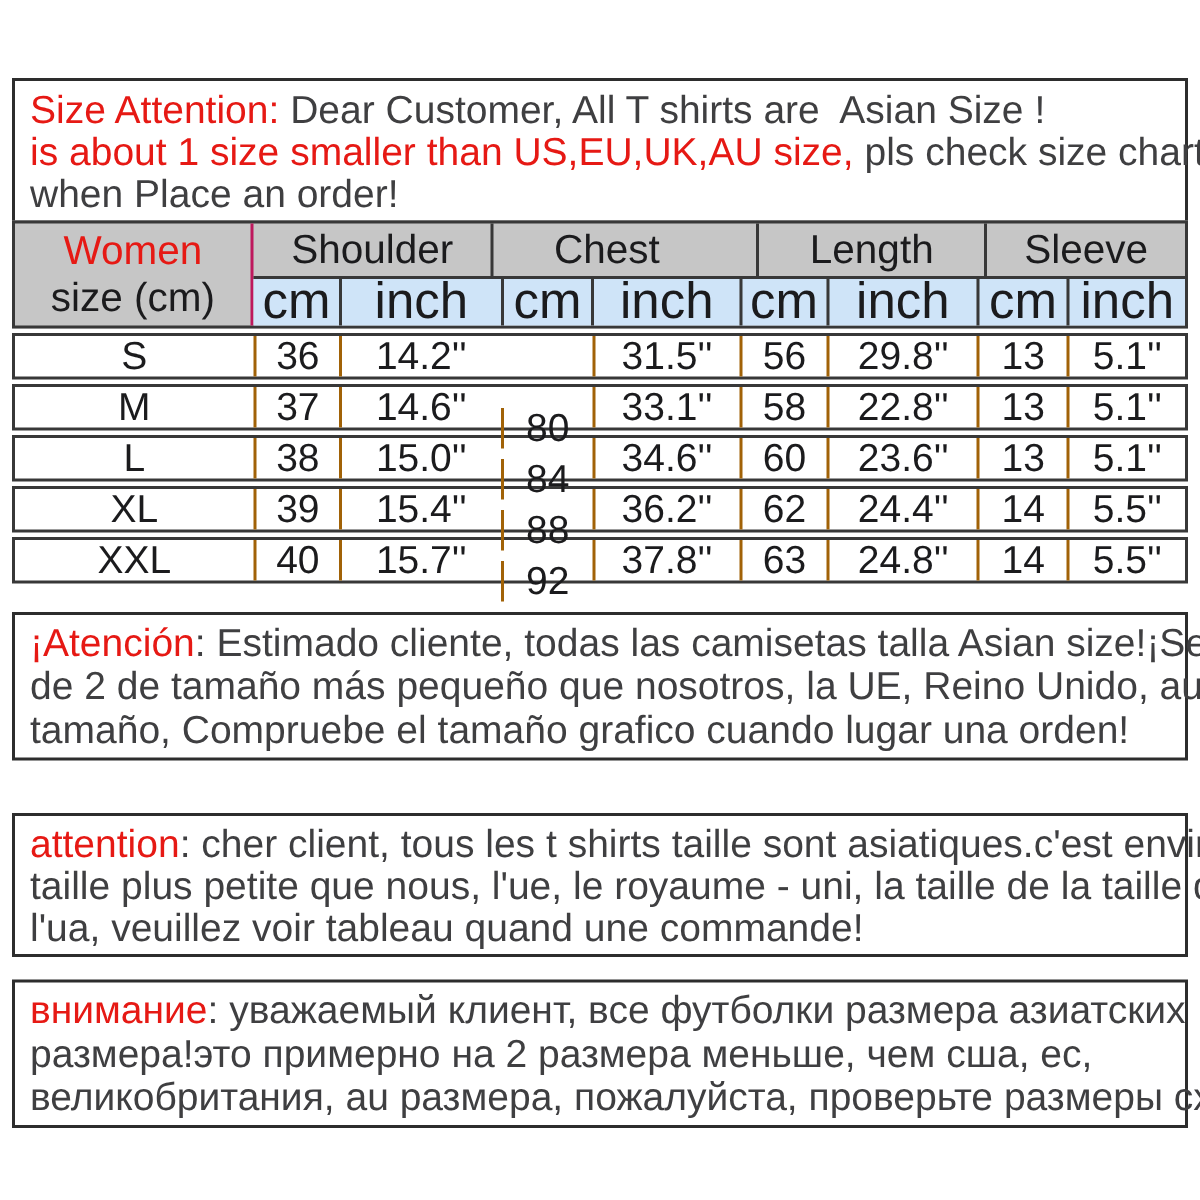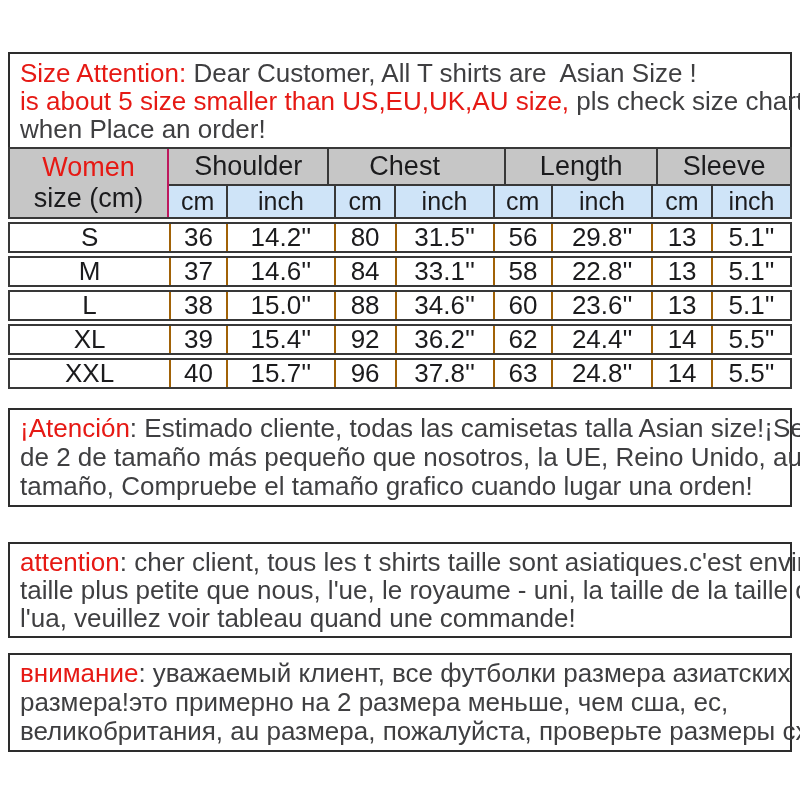--- a/index.html
+++ b/index.html
@@ -38,50 +38,50 @@
     font-size:27px; border-left:2px solid #383838;
   }
   .glabel:first-child { border-left:none; }
   .g-shoulder { width:26.5%; } .g-chest { width:25.6%; }
   .g-length  { width:25.5%;margin-left:24px; } .g-sleeve { width:22.4%; }
 
   .unit-row { display:flex; height:31px; }
   .ucell {
     background:#cfe4f8; border-left:2px solid #383838;
     display:flex; align-items:center; justify-content:center;
-    font-size:25px; color:#1b1b1d;
+    font-size:34px; color:#1b1b1d;
   }
   .ucell:first-child { border-left:none; }
   .u-sh-cm { width:9.2%; }  .u-sh-in { width:17.3%; }
   .u-ch-cm { width:9.8%; }  .u-ch-in { width:15.8%; }
   .u-le-cm { width:9.4%; }  .u-le-in { width:16.1%; }
   .u-sl-cm { width:9.7%; }  .u-sl-in { width:12.7%; }
 
   .drow {
     display:flex; border:2px solid #383838; margin-top:3px;
     height:31px; background:#ffffff;
   }
   .dcell {
     display:flex; align-items:center; justify-content:center;
     font-size:26px; color:#1b1b1d; border-left:2px solid #a16207;
     height:100%;
   }
   .dcell:first-child { border-left:none; }
   .c-size  { width:20.4%; }
   .c-sh-cm { width:7.3%; } .c-sh-in { width:13.8%; }
-  .c-ch-cm { width:7.8%; } .c-ch-in { width:12.6%; }
+  .c-ch-cm { width:7.8%;margin-top:48px; } .c-ch-in { width:12.6%; }
   .c-le-cm { width:7.5%; } .c-le-in { width:12.8%; }
   .c-sl-cm { width:7.7%; } .c-sl-in { width:10.1%; }
 </style>
 </head>
 <body>
 
 <div class="notice" id="notice-en">
   <div class="nline"><span class="red">Size Attention:</span><span> Dear Customer, All T shirts are  Asian Size !</span></div>
-  <div class="nline"><span class="red">is about 5 size smaller than US,EU,UK,AU size,</span><span> pls check size chart</span></div>
+  <div class="nline"><span class="red">is about 1 size smaller than US,EU,UK,AU size,</span><span> pls check size chart</span></div>
   <div class="nline">when Place an order!</div>
 </div>
 
 <div id="size-table">
   <div class="thead">
     <div class="corner">
       <div class="red">Women</div>
       <div>size (cm)</div>
     </div>
     <div class="groups">

